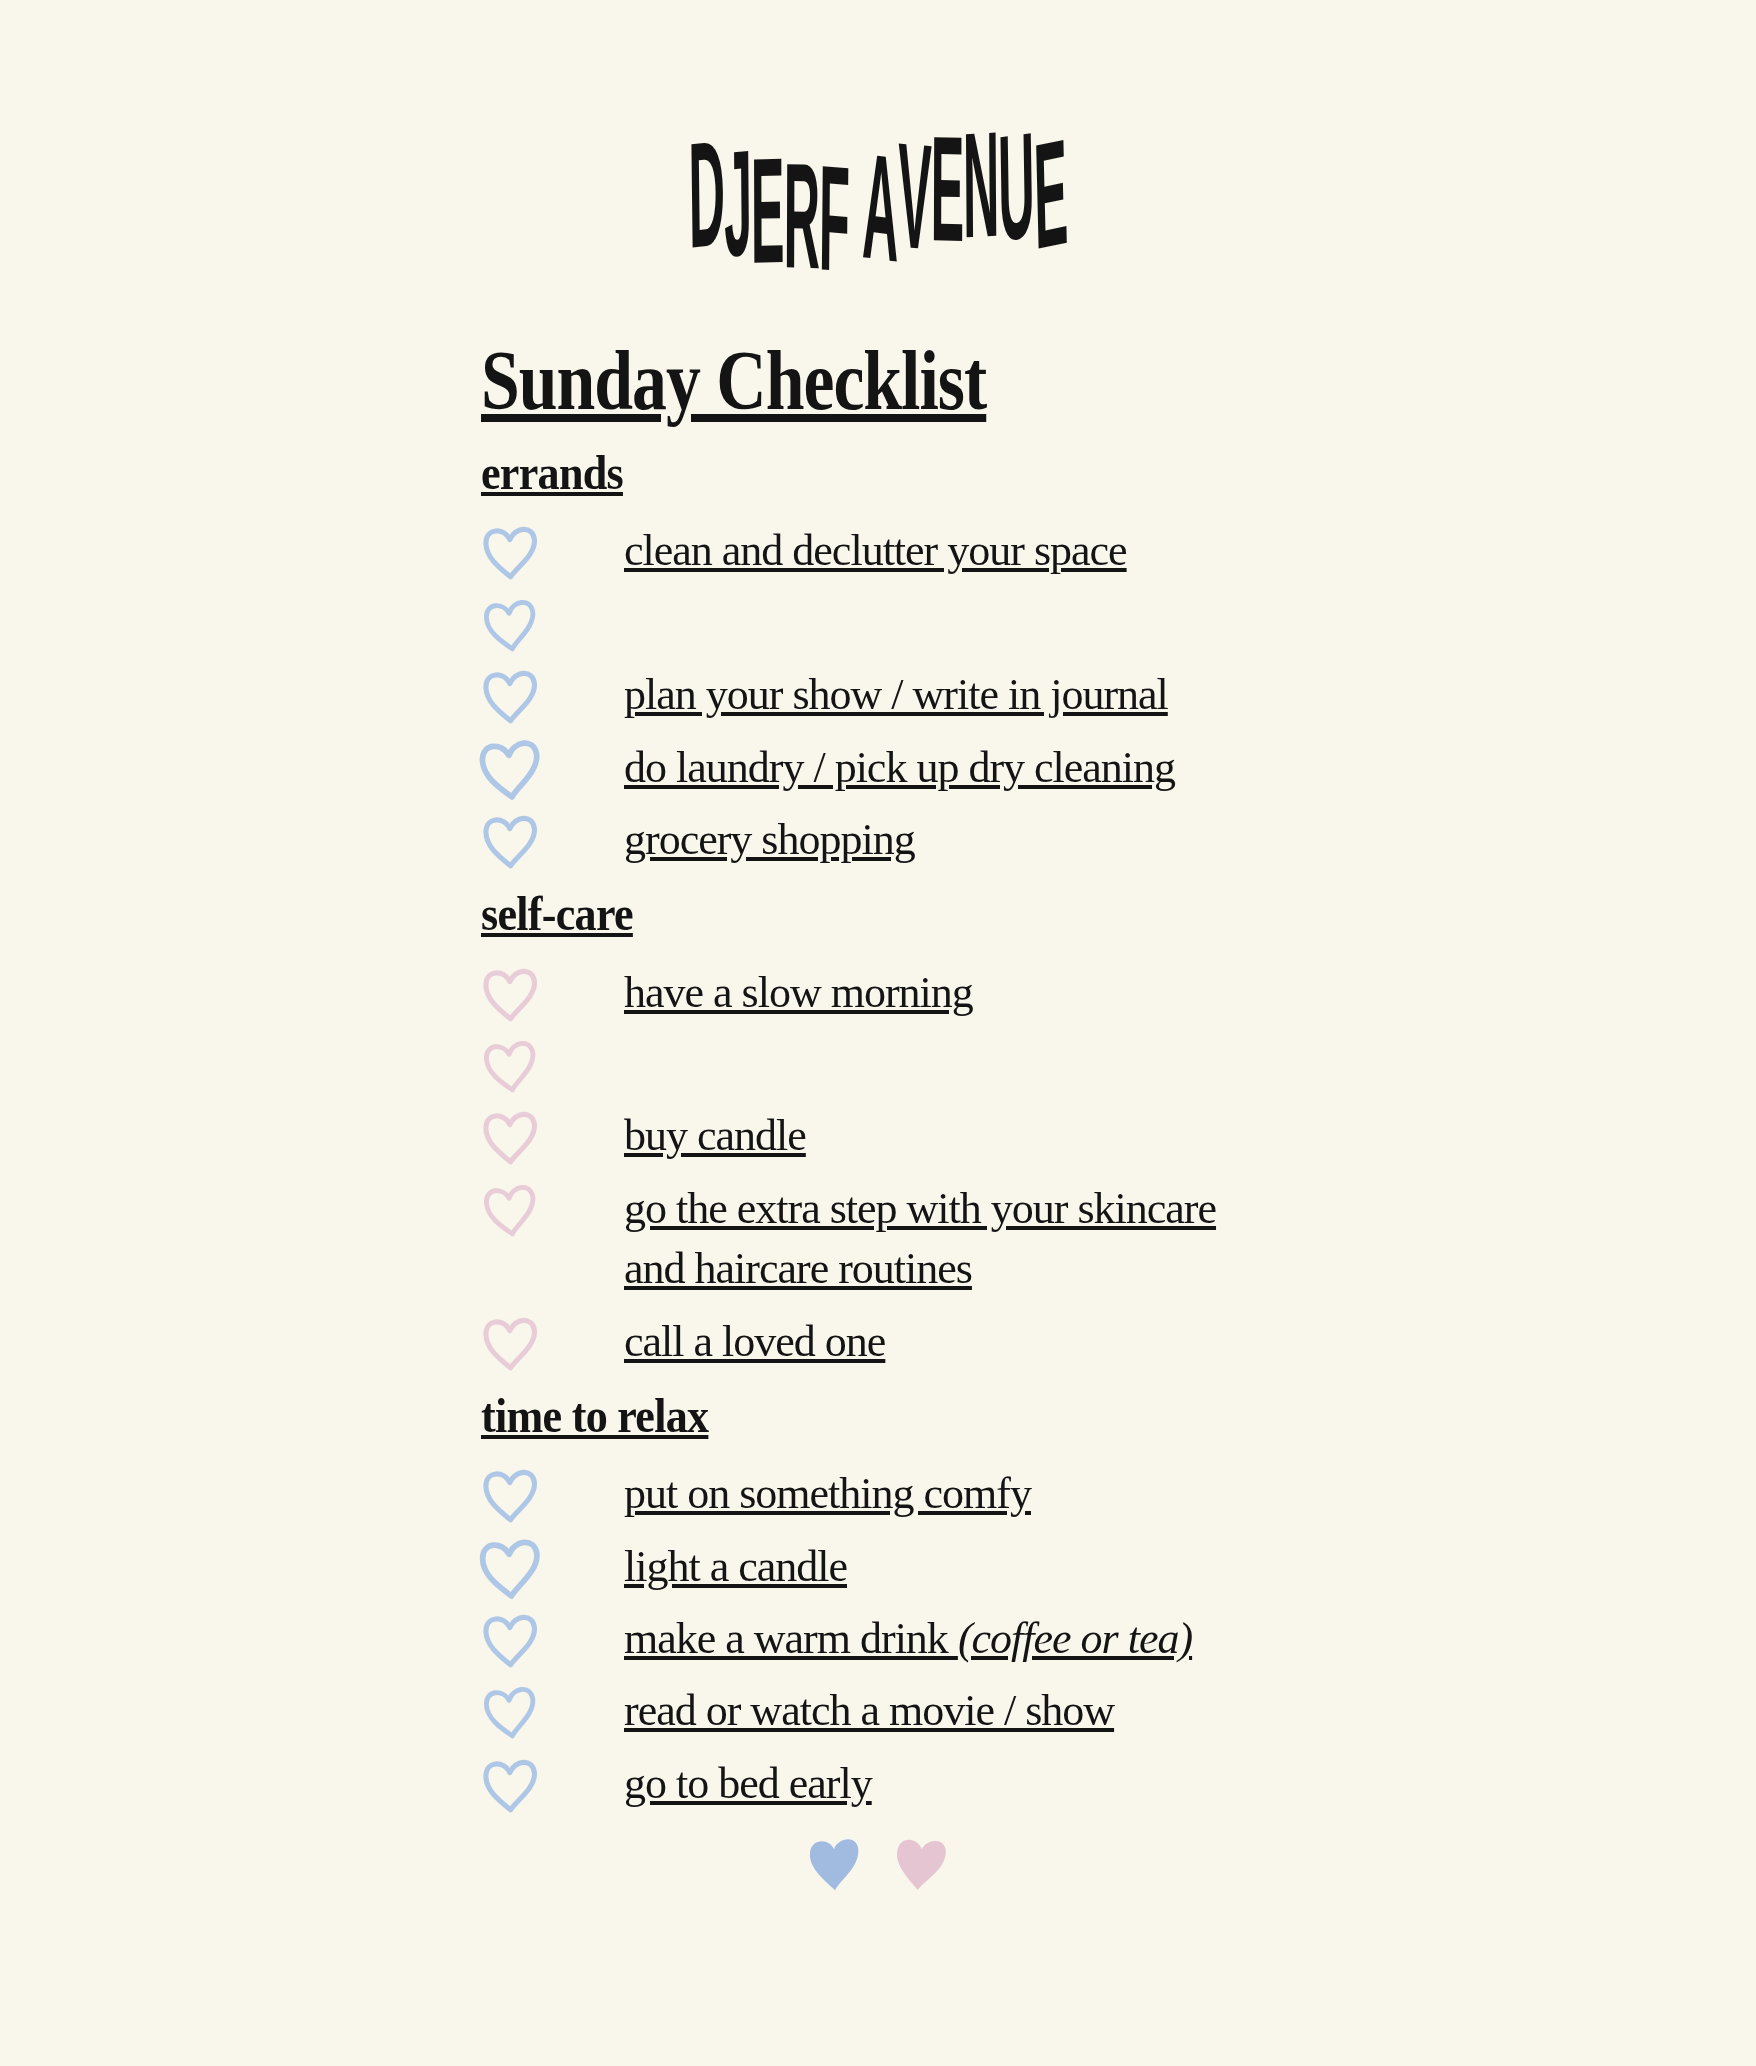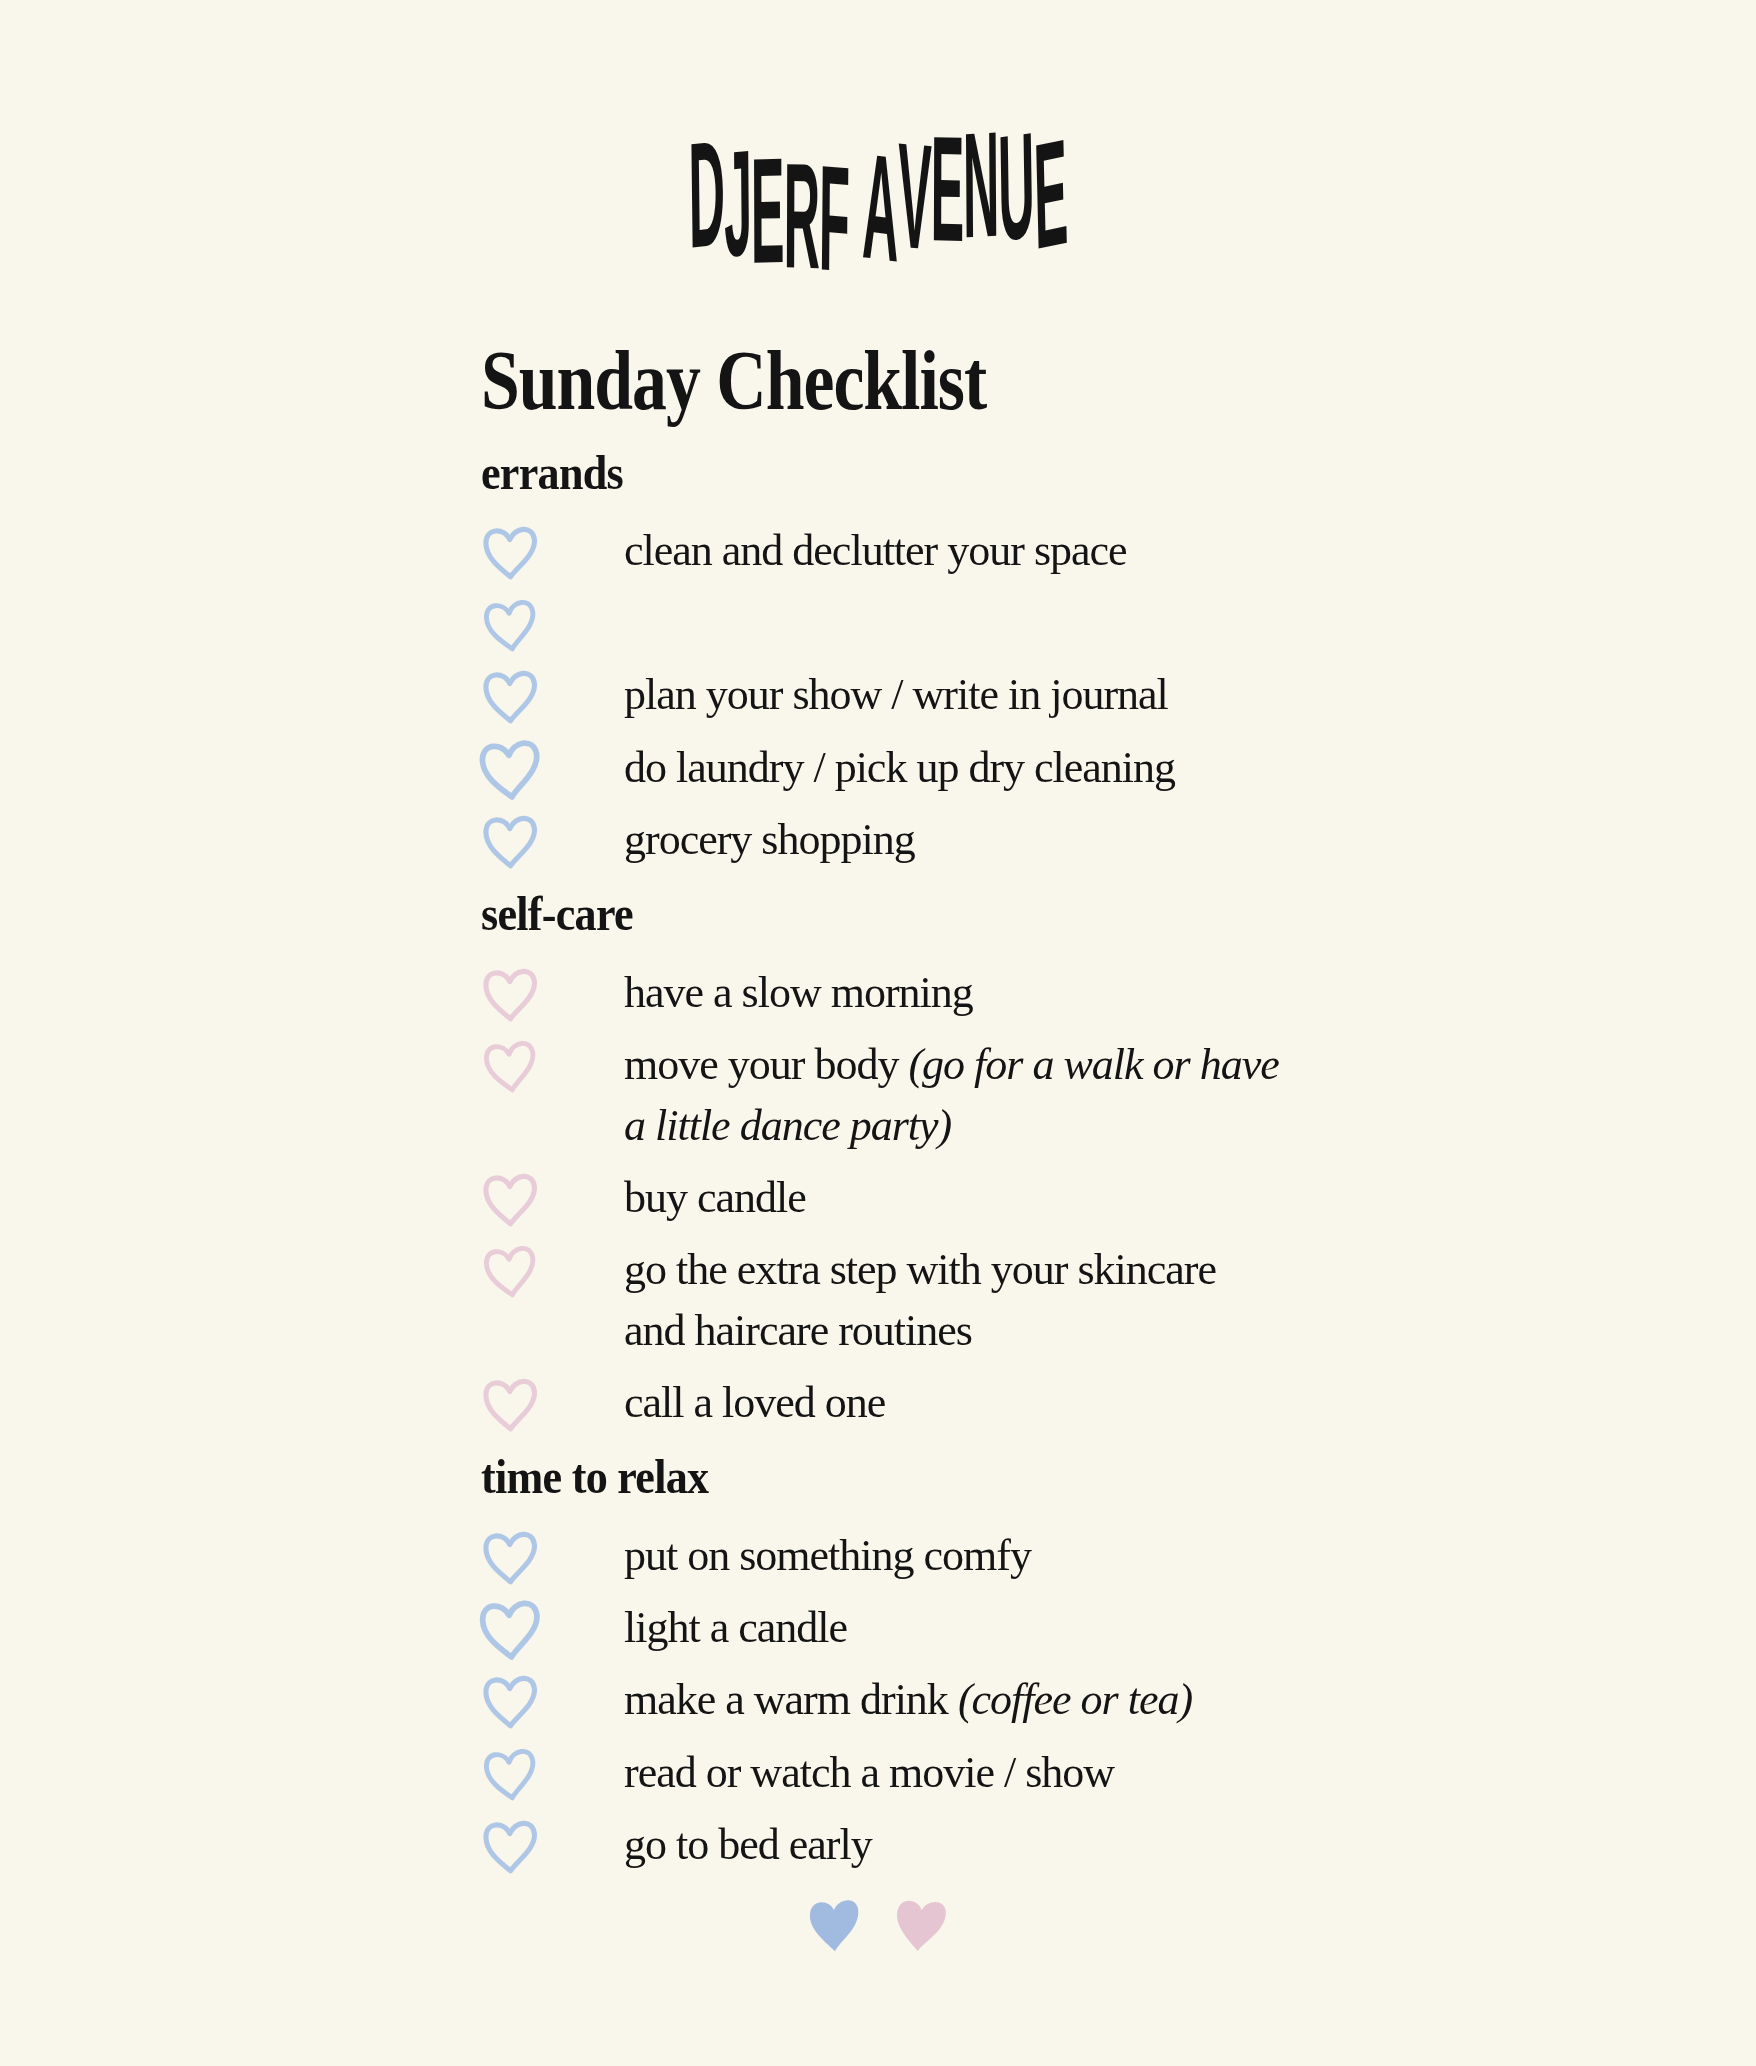--- a/index.html
+++ b/index.html
@@ -43,21 +43,21 @@
   .logo span:nth-child(5)  { transform: translateY(23px)  rotate(1.5deg); }
   .logo span:nth-child(6)  { width: 33px; }
   .logo span:nth-child(7)  { transform: translateY(14px)  rotate(2.5deg); }
   .logo span:nth-child(8)  { transform: translateY(5px)  rotate(1.5deg); }
   .logo span:nth-child(9)  { transform: translateY(-0.8px)  rotate(0.5deg); }
   .logo span:nth-child(10) { transform: translateY(-4.1px) rotate(-1deg); }
   .logo span:nth-child(11) { transform: translateY(-2.5px)  rotate(-2.5deg); }
   .logo span:nth-child(12) { transform: translateY(3.3px)   rotate(-4deg); }
 
   
-  .content { padding-left: 481px; padding-right: 56px; }
+  .content { padding-left: 481px; padding-right: 56px; text-decoration: underline; }
   .title {
     font-size: 85px;
     font-weight: 700;
     line-height: 1.0;
     margin: 0 0 20.7px 0;
     letter-spacing: -1.2px;
     white-space: nowrap;
     transform: scaleX(0.82);
     transform-origin: left center;
   }
@@ -169,21 +169,20 @@
           <div class="item">
             <span class="heart" style="color: rgb(232, 205, 216);"><svg viewBox="0 0 100 100" aria-hidden="true">
                 <use href="#heart-outline-path"></use>
               </svg></span>
             <span class="item-text"><span>have a slow morning</span></span>
           </div>
           <div class="item">
             <span class="heart" style="color: rgb(232, 205, 216);"><svg viewBox="0 0 100 100" aria-hidden="true">
                 <use href="#heart-outline-path"></use>
               </svg></span>
-            <span class="item-text"><span>move your body </span><em>(go for a walk or have</em><br><em>a little dance party)</em></span>
           </div>
           <div class="item">
             <span class="heart" style="color: rgb(232, 205, 216);"><svg viewBox="0 0 100 100" aria-hidden="true">
                 <use href="#heart-outline-path"></use>
               </svg></span>
             <span class="item-text"><span>buy candle</span></span>
           </div>
           <div class="item">
             <span class="heart" style="color: rgb(232, 205, 216);"><svg viewBox="0 0 100 100" aria-hidden="true">
                 <use href="#heart-outline-path"></use>

